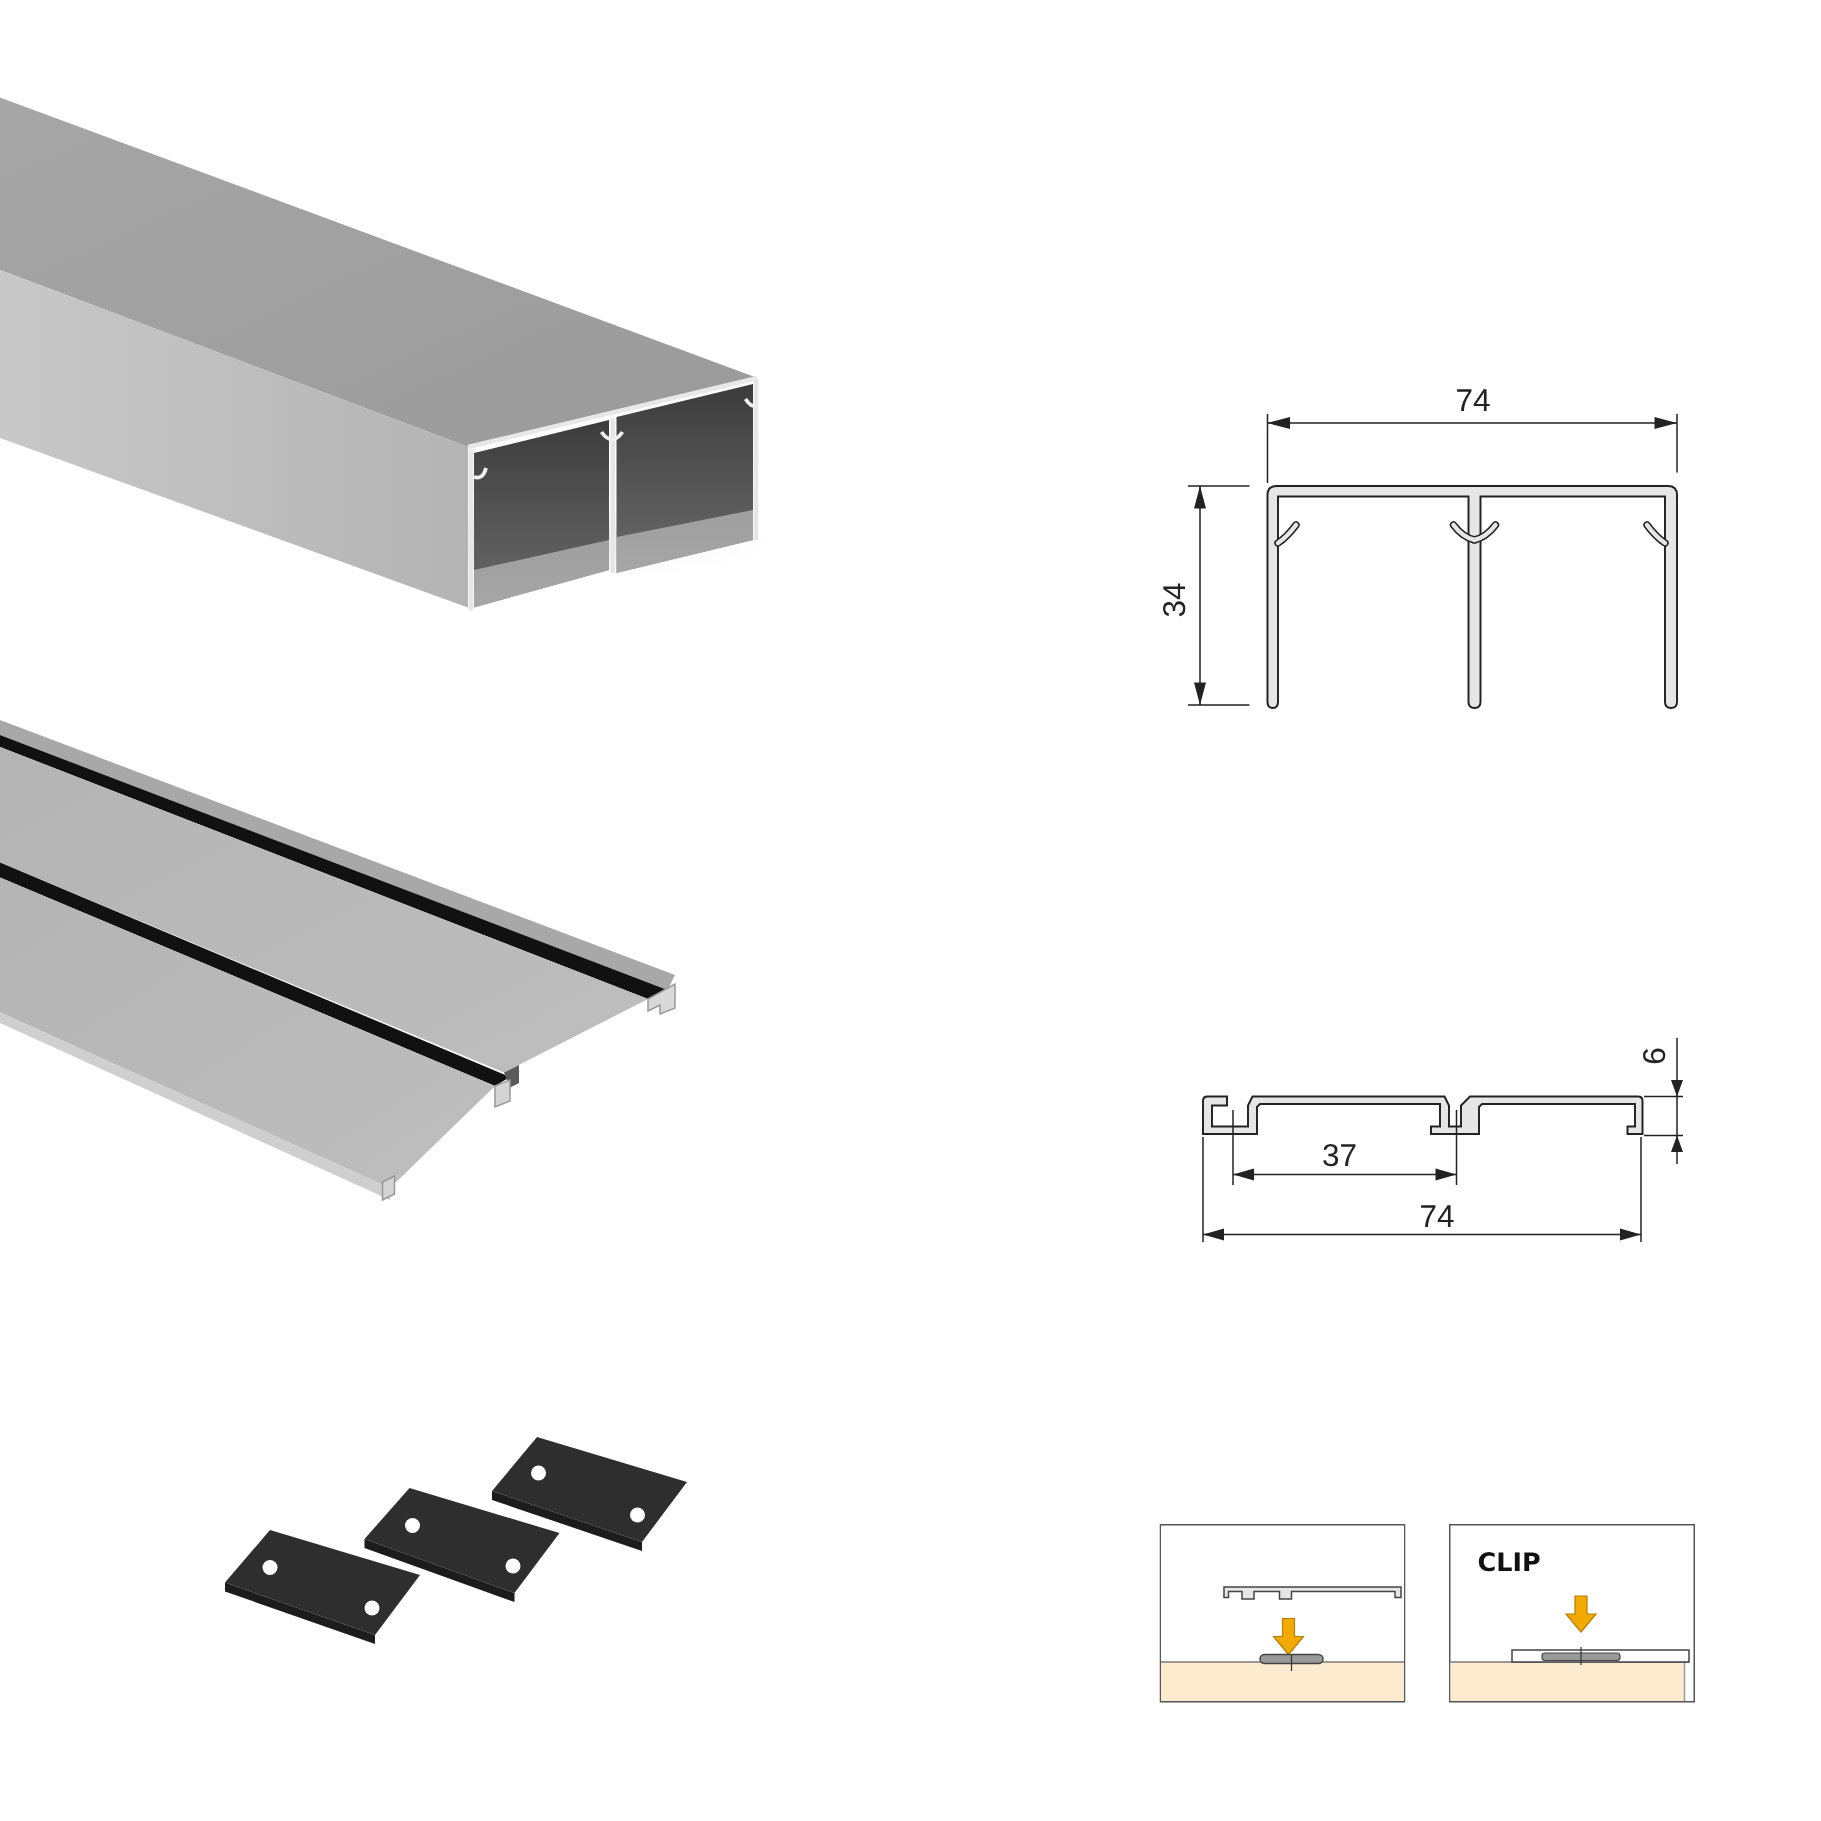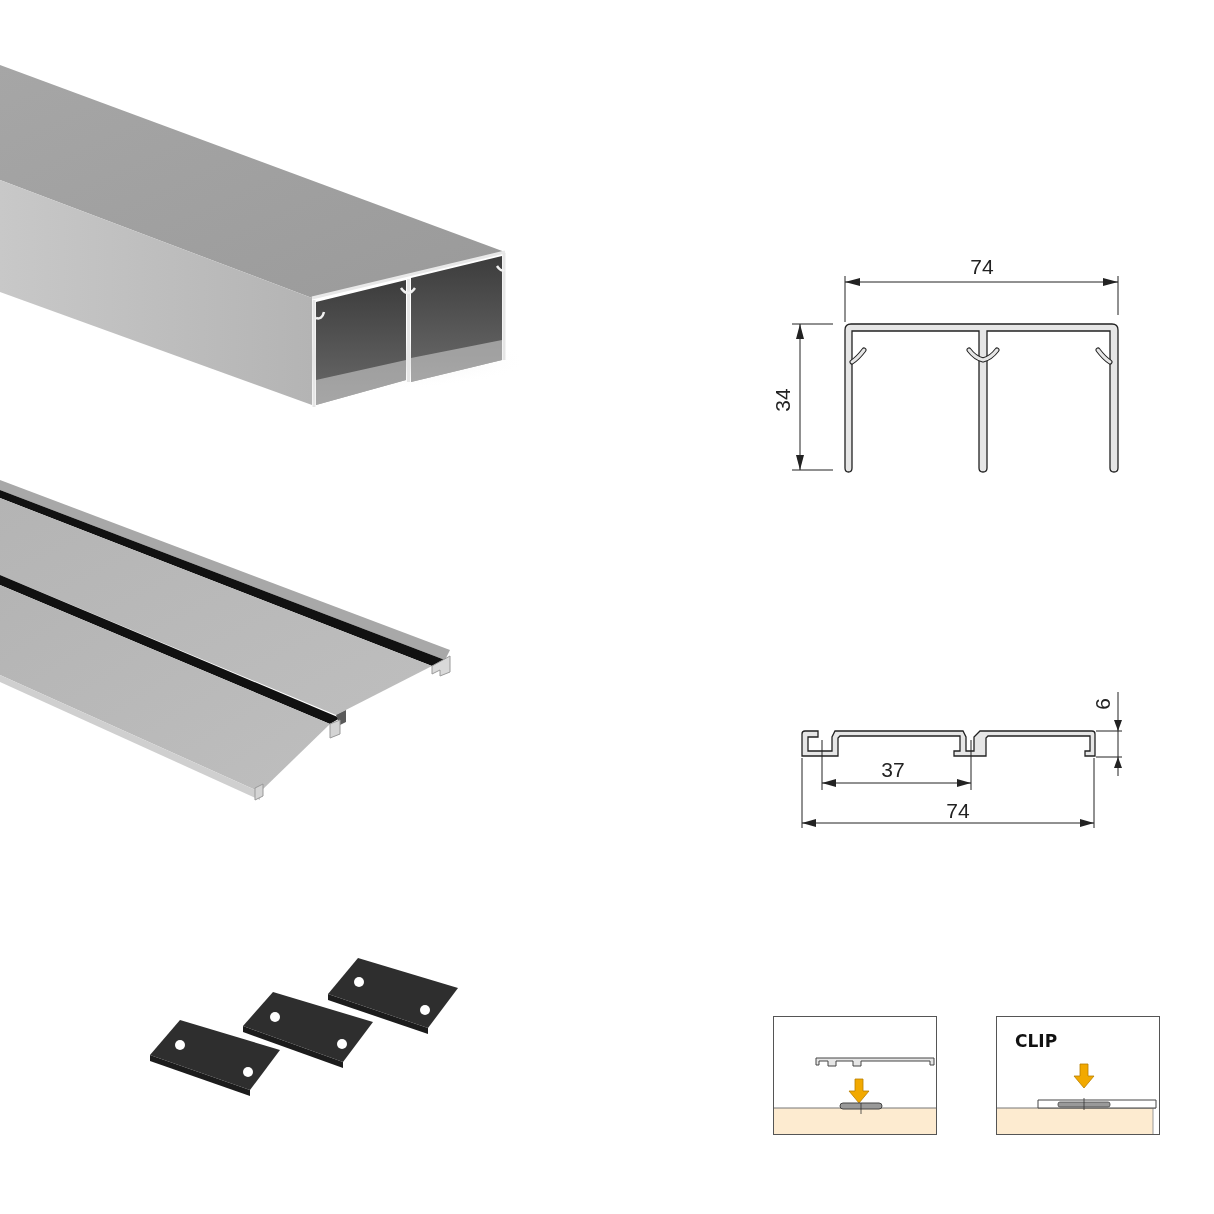--- a/index.html
+++ b/index.html
@@ -172,21 +172,21 @@
     <rect x="0.5" y="0.5" width="163" height="118" fill="#fff" stroke="#555" stroke-width="1"></rect>
     <rect x="1" y="92" width="162" height="26" fill="#fdebd0"></rect>
     <line x1="1" y1="92" x2="163" y2="92" stroke="#777" stroke-width="1"></line>
     <path d="M43,42 L161,42 L161,49 L157,49 L157,45 L88,45 L88,50 L80,50 L80,45 L63,45 L63,50 L55,50 L55,45 L46,45 L46,49 L43,49 Z" fill="#e6e6e6" stroke="#444" stroke-width="1"></path>
     <polygon points="82,63 90,63 90,75 96,75 86,87 76,75 82,75" fill="#f2a900" stroke="#b87f00" stroke-width="0.8"></polygon>
     <rect x="67" y="87" width="42" height="6" rx="3" fill="#999" stroke="#444" stroke-width="1"></rect>
     <line x1="88" y1="87" x2="88" y2="98" stroke="#333" stroke-width="0.8"></line>
   </svg>
 </div>
 
-<div class="abs" style="left:996px;top:1016px;width:164px;height:120px;">
+<div class="abs" style="left:966px;top:1016px;width:164px;height:120px;">
   <svg width="164" height="120" viewBox="0 0 164 120">
     <rect x="0.5" y="0.5" width="163" height="118" fill="#fff" stroke="#555" stroke-width="1"></rect>
     <rect x="1" y="92" width="156" height="26" fill="#fdebd0"></rect>
     <line x1="1" y1="92" x2="160" y2="92" stroke="#777" stroke-width="1"></line>
     <line x1="157" y1="92" x2="157" y2="118" stroke="#999" stroke-width="1"></line>
     <text class="clip-text" x="19" y="31">CLIP</text>
     <polygon points="84,48 92,48 92,60 98,60 88,72 78,60 84,60" fill="#f2a900" stroke="#b87f00" stroke-width="0.8"></polygon>
     <path d="M42,84 L160,84 L160,92 L42,92 Z" fill="#fff" stroke="#444" stroke-width="1"></path>
     <rect x="62" y="86" width="52" height="5" rx="2" fill="#999" stroke="#444" stroke-width="0.8"></rect>
     <line x1="88" y1="82" x2="88" y2="94" stroke="#333" stroke-width="0.8"></line>

